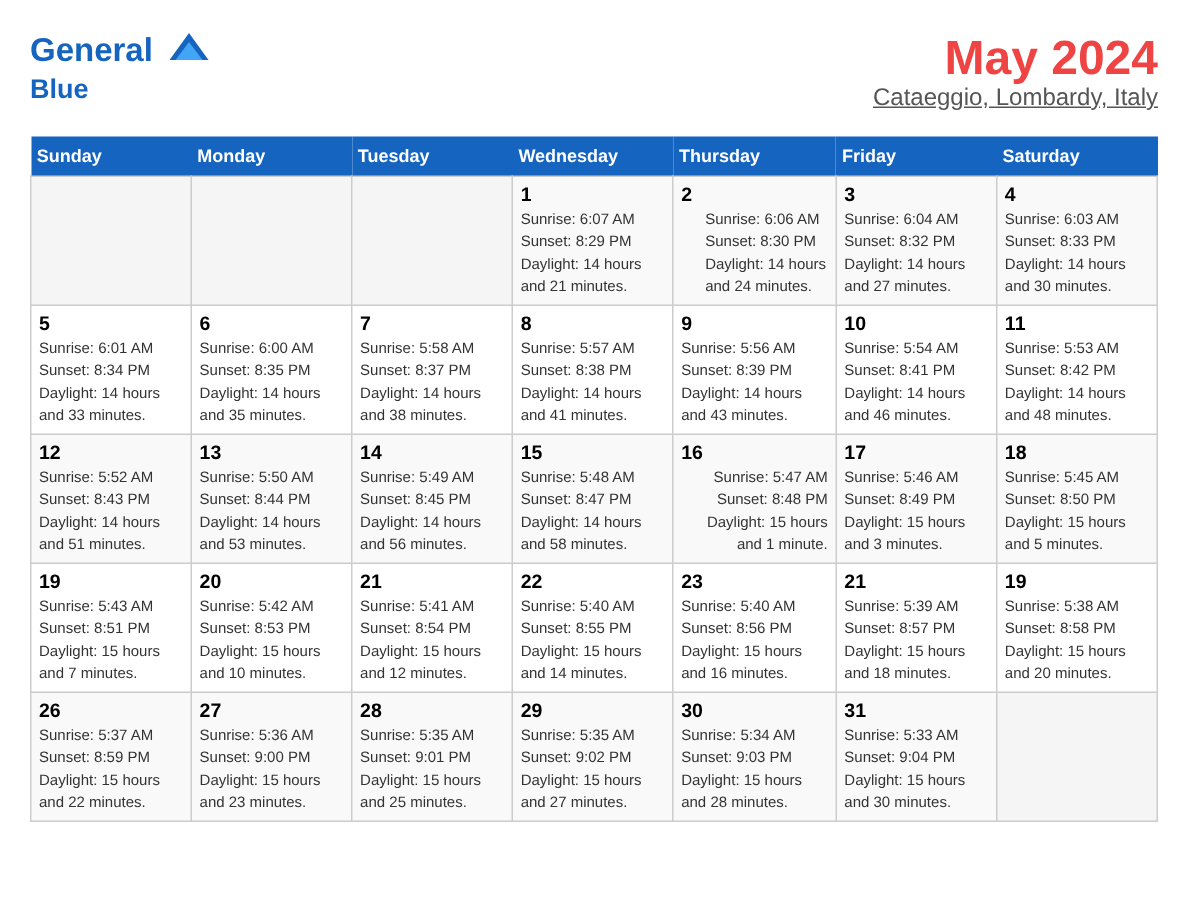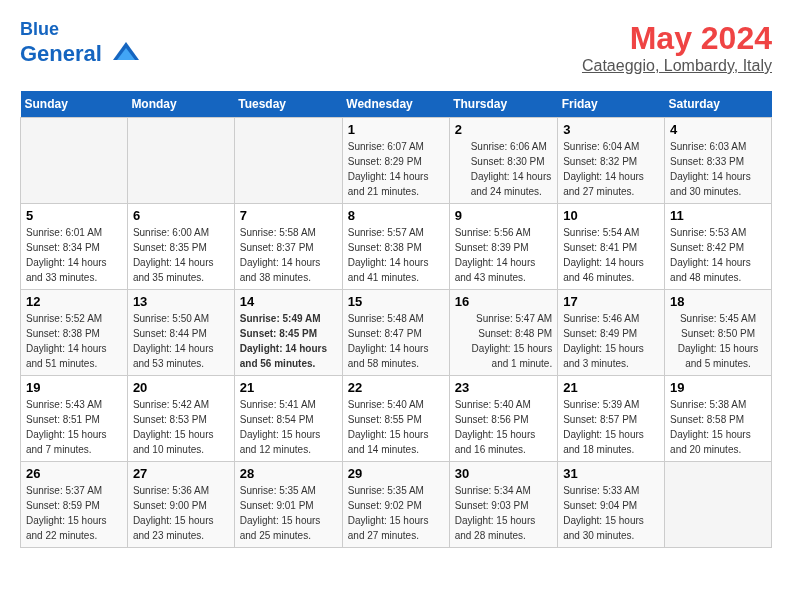--- a/index.html
+++ b/index.html
@@ -83,28 +83,28 @@
     td.empty {
       background: #f5f5f5 !important;
     }
   </style>
 </head>
 <body>
 
 <div class="header">
   <div class="logo">
     <div>
-      <div class="logo-text" style="color:#1565c0;font-size:18px;">Blue</div>
       <div class="logo-text">
         <span>General</span>
         <svg class="logo-icon" viewBox="0 0 30 30" style="display:inline-block;vertical-align:middle;margin-left:3px;">
           <polygon points="15,2 28,20 2,20" fill="#1565c0"></polygon>
           <polygon points="15,8 24,20 6,20" fill="#42a5f5"></polygon>
         </svg>
       </div>
+      <div class="logo-text" style="color:#1565c0;font-size:18px;">Blue</div>
     </div>
   </div>
   <div class="title-block">
     <div class="main-title">May 2024</div>
     <div class="sub-title">Cataeggio, Lombardy, Italy</div>
   </div>
 </div>
 
 <table>
   <thead>
@@ -189,32 +189,32 @@
           <div class="day-num">11</div>
           <div class="day-info" style="white-space: pre-line;">Sunrise: 5:53 AM
 Sunset: 8:42 PM
 Daylight: 14 hours and 48 minutes.</div>
         </td>
       </tr>
       <tr>
         <td>
           <div class="day-num">12</div>
           <div class="day-info" style="white-space: pre-line;">Sunrise: 5:52 AM
-Sunset: 8:38 PM
+Sunset: 8:43 PM
 Daylight: 14 hours and 51 minutes.</div>
         </td>
         <td>
           <div class="day-num">13</div>
           <div class="day-info" style="white-space: pre-line;">Sunrise: 5:50 AM
 Sunset: 8:44 PM
 Daylight: 14 hours and 53 minutes.</div>
         </td>
         <td>
           <div class="day-num">14</div>
-          <div class="day-info" style="white-space: pre-line; font-weight: bold;">Sunrise: 5:49 AM
+          <div class="day-info" style="white-space: pre-line;">Sunrise: 5:49 AM
 Sunset: 8:45 PM
 Daylight: 14 hours and 56 minutes.</div>
         </td>
         <td>
           <div class="day-num">15</div>
           <div class="day-info" style="white-space: pre-line;">Sunrise: 5:48 AM
 Sunset: 8:47 PM
 Daylight: 14 hours and 58 minutes.</div>
         </td>
         <td>
@@ -224,21 +224,21 @@
 Daylight: 15 hours and 1 minute.</div>
         </td>
         <td>
           <div class="day-num">17</div>
           <div class="day-info" style="white-space: pre-line;">Sunrise: 5:46 AM
 Sunset: 8:49 PM
 Daylight: 15 hours and 3 minutes.</div>
         </td>
         <td>
           <div class="day-num">18</div>
-          <div class="day-info" style="white-space: pre-line; text-align: center;">Sunrise: 5:45 AM
+          <div class="day-info" style="white-space: pre-line;">Sunrise: 5:45 AM
 Sunset: 8:50 PM
 Daylight: 15 hours and 5 minutes.</div>
         </td>
       </tr>
       <tr>
         <td>
           <div class="day-num">19</div>
           <div class="day-info" style="white-space: pre-line;">Sunrise: 5:43 AM
 Sunset: 8:51 PM
 Daylight: 15 hours and 7 minutes.</div>

